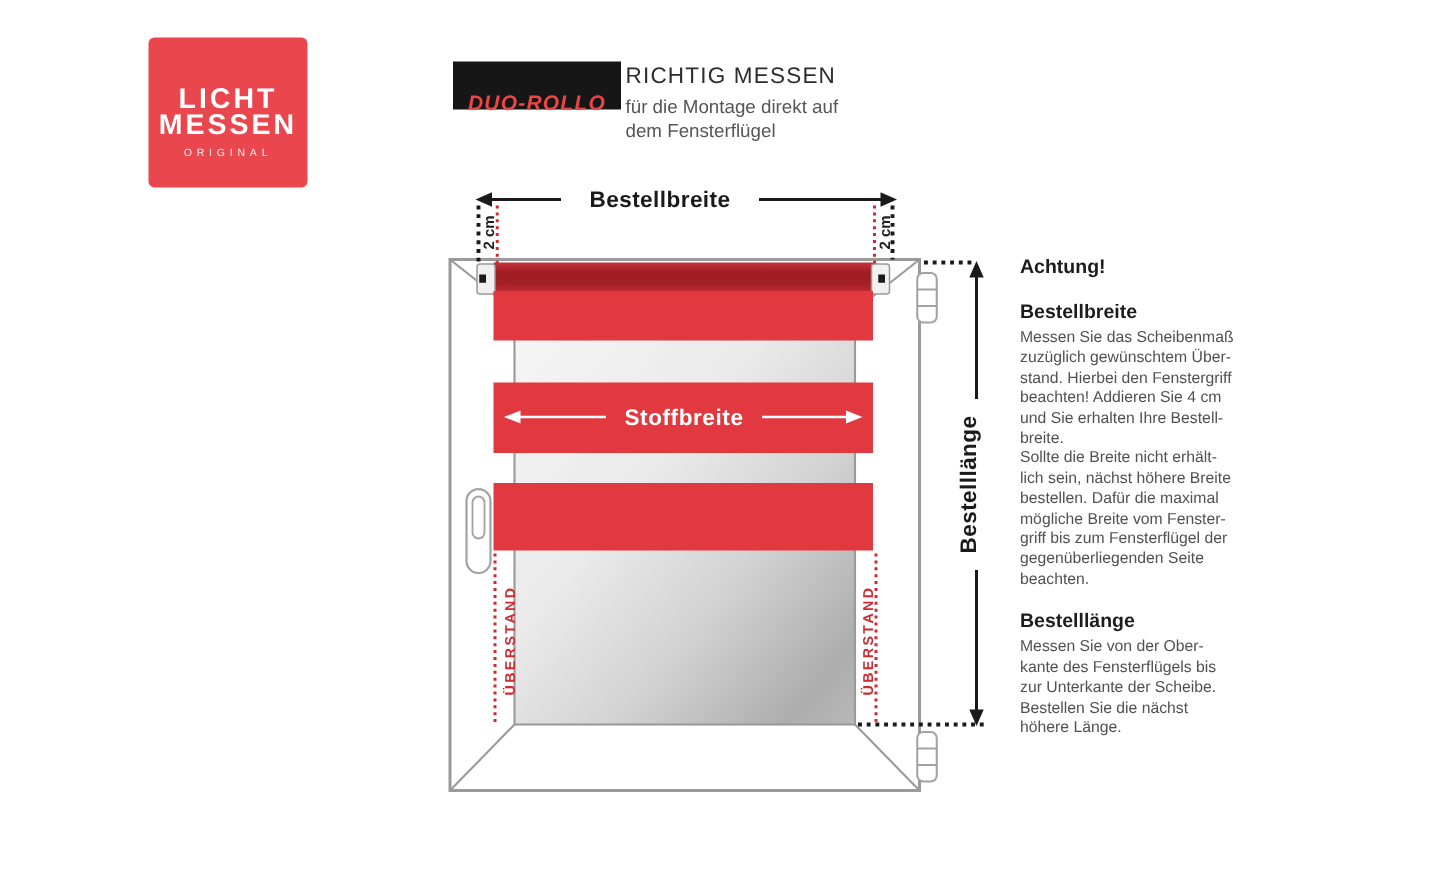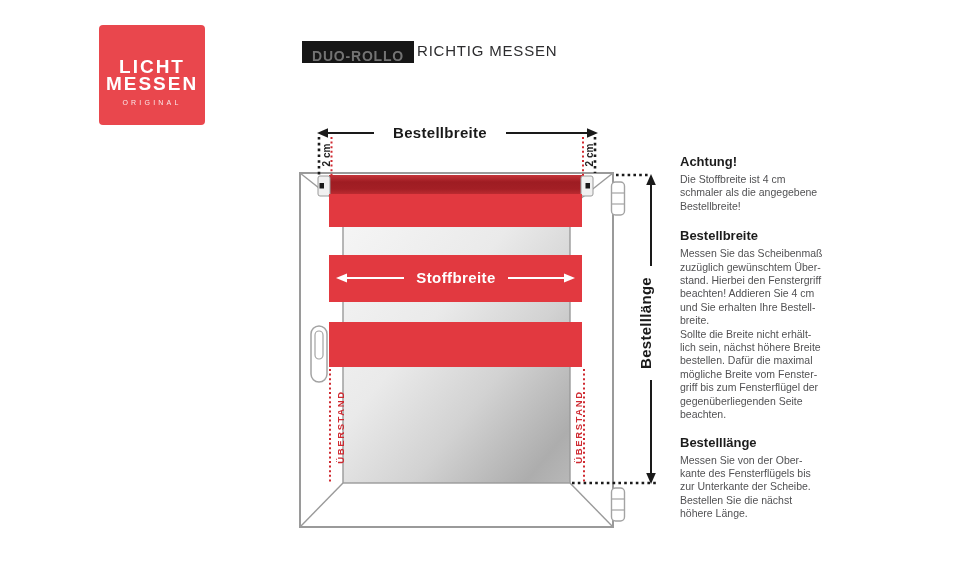--- a/index.html
+++ b/index.html
@@ -22,39 +22,39 @@
     font-stretch: condensed;
   }
   .logo-sub {
     margin-top: 7px; font-size: 7px; letter-spacing: 3.2px; font-weight: normal;
     color: #fbe9ea;
   }
 
   
   .badge {
     position: absolute; left: 302px; top: 41px; height: 22px;
-    background: #161616; color: #737373; font-weight: bold; font-size: 14px;
-    letter-spacing: 0.8px; line-height: 22px; padding: 4px 10px;
+    background: #161616; color: #ef4444; font-weight: bold; font-size: 14px;
+    letter-spacing: 0.8px; line-height: 22px; padding: 16px 10px; font-style: italic;
   }
   .title {
     position: absolute; left: 417px; top: 42px;
     font-weight: normal; font-size: 15px; letter-spacing: 0.8px; color: #2d2d2f;
   }
   .subtitle {
     position: absolute; left: 417px; top: 64px;
     font-size: 12.5px; line-height: 15.5px; color: #565658; white-space: pre-line;
   }
 
   
   .diagram { position: absolute; left: 280px; top: 118px; width: 395px; height: 425px; }
   .svg-label-bold { font-family: "Liberation Sans", sans-serif; font-weight: bold; }
   .svg-label-small { font-family: "Liberation Sans", sans-serif; }
 
   
-  .info { position: absolute; left: 680px; top: 154px; width: 158px; }
+  .info { position: absolute; left: 680px; top: 170px; width: 158px; }
   .info h3 {
     font-size: 13px; font-weight: bold; color: #1c1c1c; line-height: 15px;
   }
   .info h3.spaced { margin-top: 15px; }
   .info h3.spaced2 { margin-top: 13px; }
   .info p {
     margin-top: 4px; font-size: 10.5px; line-height: 13.4px; color: #515153;
     white-space: pre-line;
   }
 </style>
@@ -64,20 +64,22 @@
 <div class="canvas">
 
   <div class="logo">
     <div class="logo-line">LICHT</div>
     <div class="logo-line">MESSEN</div>
     <div class="logo-sub">ORIGINAL</div>
   </div>
 
   <div class="badge">DUO-ROLLO</div>
   <div class="title">RICHTIG MESSEN</div>
+  <div class="subtitle">für die Montage direkt auf
+dem Fensterflügel</div>
 
   <svg class="diagram" viewBox="280 118 395 425" width="395" height="425" xmlns="http://www.w3.org/2000/svg">
     <defs>
       <linearGradient id="glassGrad" x1="0" y1="0" x2="1" y2="1">
         <stop offset="0" stop-color="#f6f6f6"></stop>
         <stop offset="0.4" stop-color="#eaeaea"></stop>
         <stop offset="0.65" stop-color="#d2d2d2"></stop>
         <stop offset="0.9" stop-color="#adadad"></stop>
         <stop offset="1" stop-color="#b8b8b8"></stop>
       </linearGradient>
@@ -160,23 +162,20 @@
       <line x1="651" y1="184" x2="651" y2="266" stroke="#1a1a1a" stroke-width="2"></line>
       <line x1="651" y1="380" x2="651" y2="474" stroke="#1a1a1a" stroke-width="2"></line>
       <polygon points="651,174 646.2,185 655.8,185" fill="#1a1a1a"></polygon>
       <polygon points="651,484 646.2,473 655.8,473" fill="#1a1a1a"></polygon>
       <text transform="rotate(-90 650.5 323)" x="650.5" y="323" text-anchor="middle" fill="#1a1a1a" font-size="15" letter-spacing="0.3" class="svg-label-bold">Bestelllänge</text>
     </g>
   </svg>
 
   <div class="info">
     <h3>Achtung!</h3>
-    <p>Die Stoffbreite ist 4 cm
-schmaler als die angegebene
-Bestellbreite!</p>
     <h3 class="spaced">Bestellbreite</h3>
     <p>Messen Sie das Scheibenmaß
 zuzüglich gewünschtem Über-
 stand. Hierbei den Fenstergriff
 beachten! Addieren Sie 4 cm
 und Sie erhalten Ihre Bestell-
 breite.
 Sollte die Breite nicht erhält-
 lich sein, nächst höhere Breite
 bestellen. Dafür die maximal

